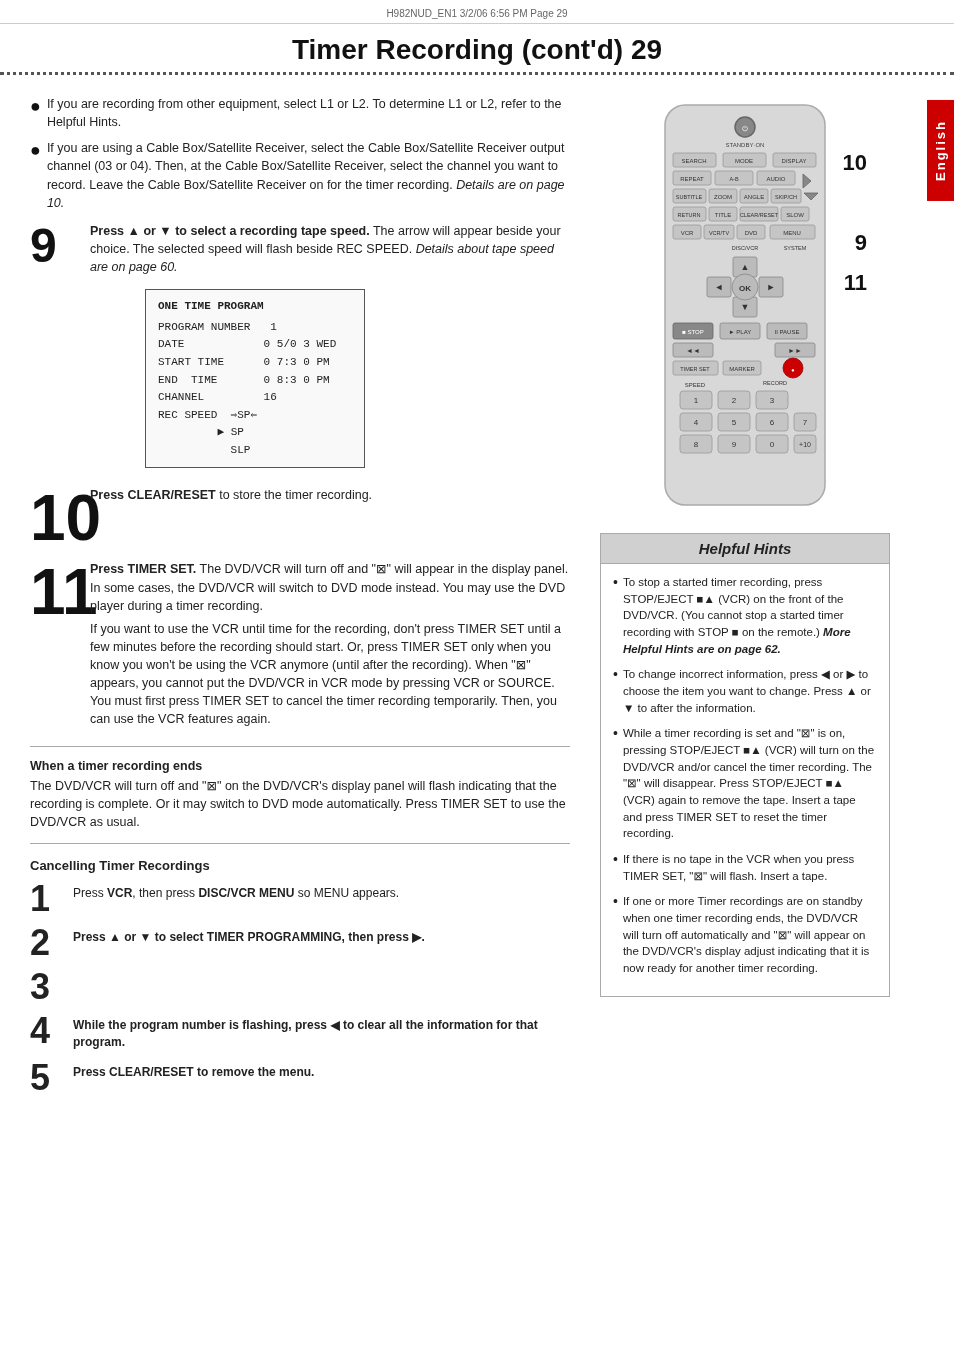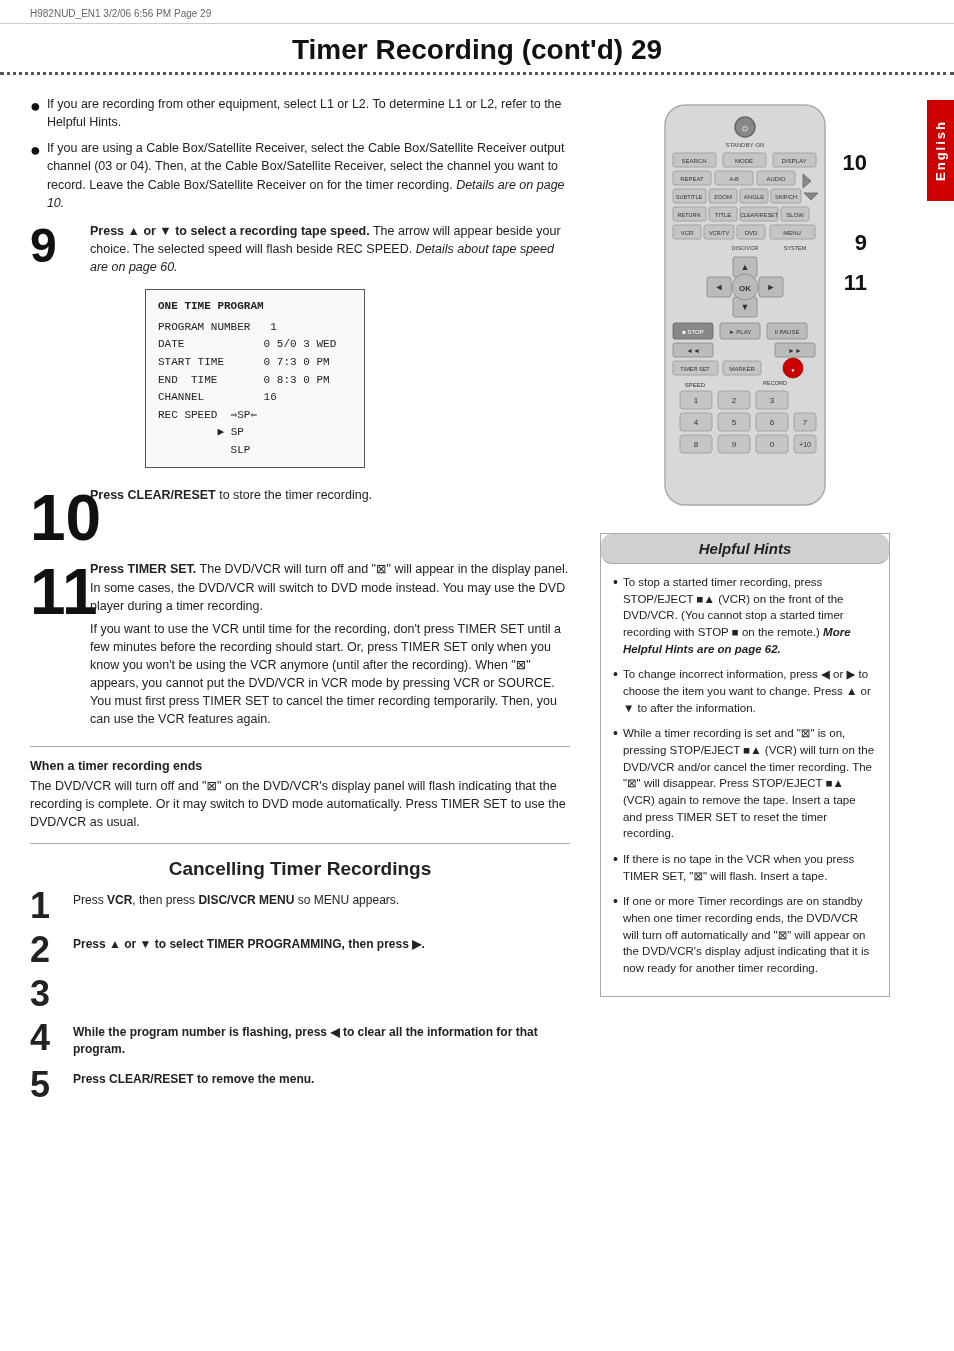--- a/index.html
+++ b/index.html
@@ -12,20 +12,21 @@
       color: #222;
       position: relative;
     }
 
     
     .page-header {
       padding: 8px 30px 4px 30px;
       font-size: 10px;
       color: #666;
       border-bottom: 1px solid #ccc;
+      text-align: center;
     }
 
     
     .english-tab {
       position: absolute;
       right: 0;
       top: 100px;
       background: #c00;
       color: #fff;
       writing-mode: vertical-rl;
@@ -148,24 +149,23 @@
     }
 
     .osd-title {
       font-weight: bold;
       font-size: 11px;
       margin-bottom: 3px;
     }
 
     
     .section-heading {
-      font-size: 19px;
+      font-size: 13px;
       font-weight: bold;
       margin: 14px 0 8px 0;
-      text-align: center;
     }
 
     
     .section-rule {
       border: none;
       border-top: 1px solid #aaa;
       margin: 12px 0;
     }
 
     
@@ -191,21 +191,20 @@
     }
 
     .helpful-hints-title {
       background: #d0d0d0;
       text-align: center;
       font-size: 15px;
       font-style: italic;
       font-weight: bold;
       padding: 6px;
       border-bottom: 1px solid #aaa;
-      border-radius: 11px;
     }
 
     .helpful-hints-content {
       padding: 10px 12px;
       font-size: 11.5px;
       line-height: 1.45;
     }
 
     .hint-item {
       display: flex;

